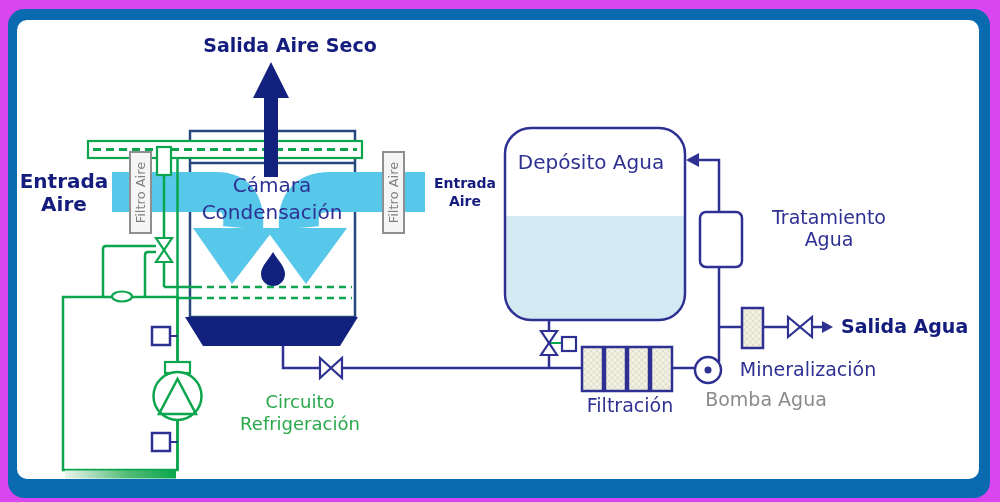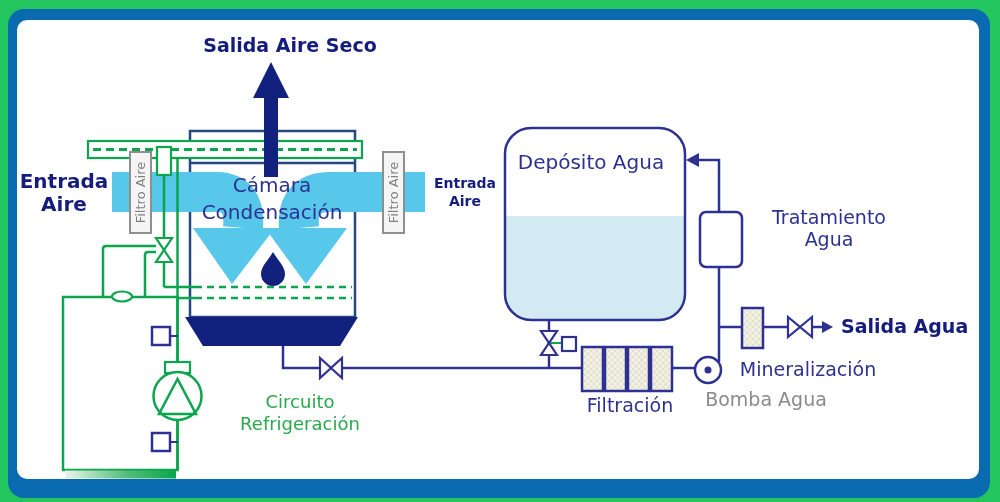--- a/index.html
+++ b/index.html
@@ -1,16 +1,16 @@
 <!DOCTYPE html>
 <html><head>
 <meta charset="utf-8">
 <style>
   html,body{margin:0;padding:0;background:#ffffff;}
-  .stage{position:relative;width:1000px;height:502px;background:#22c55e;overflow:hidden;
+  .stage{position:relative;width:1000px;height:502px;background:#d946ef;overflow:hidden;
          font-family:"DejaVu Sans", sans-serif;}
   svg{position:absolute;left:0;top:0;}
   svg text{font-family:"DejaVu Sans", sans-serif;}
   .tb-navy{fill:#141c7d;font-weight:bold;}
   .t-indigo{fill:#2e3192;}
   .t-green{fill:#2aa84c;}
   .t-gray{fill:#8a8a8a;}
   .t-boxgray{fill:#808080;}
 </style>
 </head>

